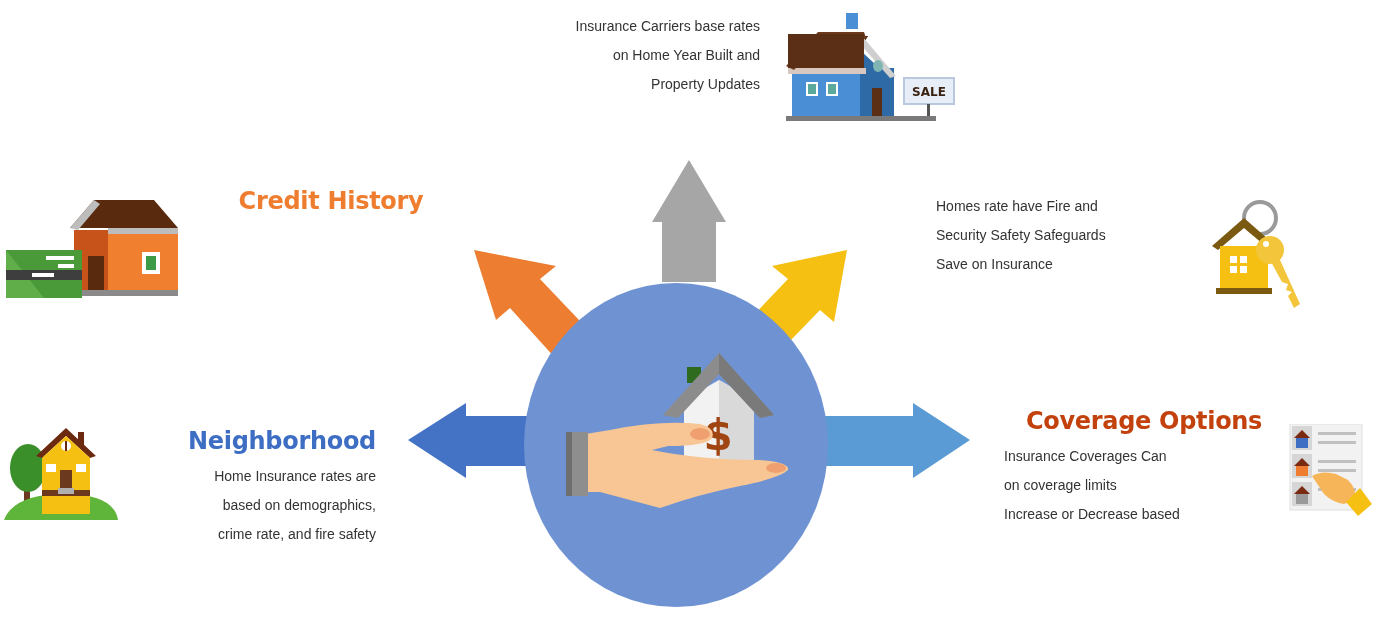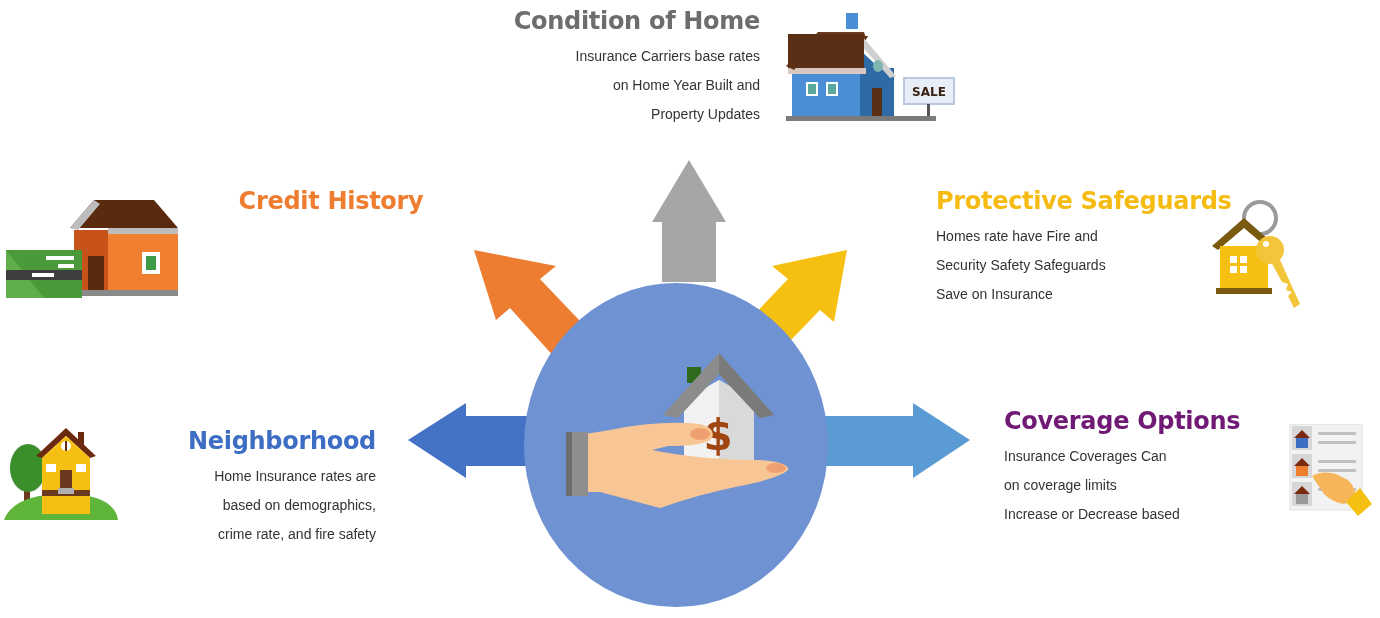--- a/index.html
+++ b/index.html
@@ -48,21 +48,20 @@
       <path d="M573,436 L610,430 Q660,420 700,424 Q716,428 712,438 Q706,446 668,446 L652,450 Q700,460 760,460 Q790,462 788,470 Q780,478 740,486 Q700,494 660,508 Q630,500 600,492 L573,492 Z" fill="#f7c694"></path>
       <ellipse cx="700" cy="434" rx="10" ry="6" fill="#f0a070"></ellipse>
       <ellipse cx="776" cy="468" rx="10" ry="5" fill="#f0a070"></ellipse>
 
       <rect x="566" y="432" width="22" height="64" fill="#8e8e8e"></rect>
       <rect x="566" y="432" width="6" height="64" fill="#6e6e6e"></rect>
     </g>
   </svg>
 
   <div class="block right" style="left:500px; top:6px; width:260px;">
-    <div class="title" style="color:#6d6d6d;">Condition of Home</div>
     <div class="desc">
       <div>Insurance Carriers base rates</div>
       <div>on Home Year Built and</div>
       <div>Property Updates</div>
     </div>
   </div>
   <svg class="icon" style="left:786px; top:10px;" width="176" height="112" viewBox="0 0 176 112">
     <rect x="60" y="3" width="12" height="16" fill="#4a8fd6"></rect>
     <rect x="6" y="60" width="78" height="48" fill="#4a8fd6"></rect>
     <polygon points="74,40 108,72 108,108 74,108" fill="#2d6aa6"></polygon>
@@ -100,21 +99,20 @@
     <rect x="70" y="92" width="104" height="6" fill="#8a8a8a"></rect>
     <rect x="2" y="52" width="76" height="48" fill="#5fae4a"></rect>
     <polygon points="2,52 78,52 78,100 40,100" fill="#4a9a3a"></polygon>
     <rect x="2" y="72" width="76" height="10" fill="#3e3e3e"></rect>
     <rect x="42" y="58" width="28" height="4" fill="#ffffff"></rect>
     <rect x="54" y="66" width="16" height="4" fill="#ffffff"></rect>
     <rect x="28" y="75" width="22" height="4" fill="#ffffff"></rect>
   </svg>
 
   <div class="block left" style="left:936px; top:186px; width:300px;">
-    <div class="title" style="color:#f6bb10;">Protective Safeguards</div>
     <div class="desc">
       <div>Homes rate have Fire and</div>
       <div>Security Safety Safeguards</div>
       <div>Save on Insurance</div>
     </div>
   </div>
   <svg class="icon" style="left:1208px; top:196px;" width="100" height="116" viewBox="0 0 100 116">
     <circle cx="52" cy="22" r="16" fill="none" stroke="#9a9a9a" stroke-width="4"></circle>
     <polygon points="4,50 36,22 68,50 62,54 36,32 10,54" fill="#7a5a10"></polygon>
     <rect x="12" y="50" width="48" height="44" fill="#f5c011"></rect>
@@ -146,21 +144,21 @@
     <circle cx="62" cy="22" r="5" fill="#fff"></circle>
       <rect x="61" y="17" width="2" height="10" fill="#6b2a10"></rect>
     <rect x="42" y="40" width="10" height="8" fill="#fff"></rect>
     <rect x="72" y="40" width="10" height="8" fill="#fff"></rect>
     <rect x="56" y="46" width="12" height="20" fill="#6b3a1e"></rect>
     <rect x="38" y="66" width="48" height="6" fill="#6b3a1e"></rect>
     <rect x="54" y="64" width="16" height="6" fill="#b0b0b0"></rect>
   </svg>
 
   <div class="block left" style="left:1004px; top:406px; width:280px;">
-    <div class="title" style="color:#701a75;">Coverage Options</div>
+    <div class="title" style="color:#c2410c;text-align:center;">Coverage Options</div>
     <div class="desc">
       <div>Insurance Coverages Can</div>
       <div>on coverage limits</div>
       <div>Increase or Decrease based</div>
     </div>
   </div>
   <svg class="icon" style="left:1288px; top:424px;" width="86" height="94" viewBox="0 0 86 94">
     <rect x="2" y="0" width="72" height="86" fill="#f2f2f2" stroke="#e0e0e0"></rect>
     <rect x="4" y="2" width="20" height="24" fill="#d6d6d6"></rect>
     <rect x="4" y="30" width="20" height="24" fill="#d6d6d6"></rect>

